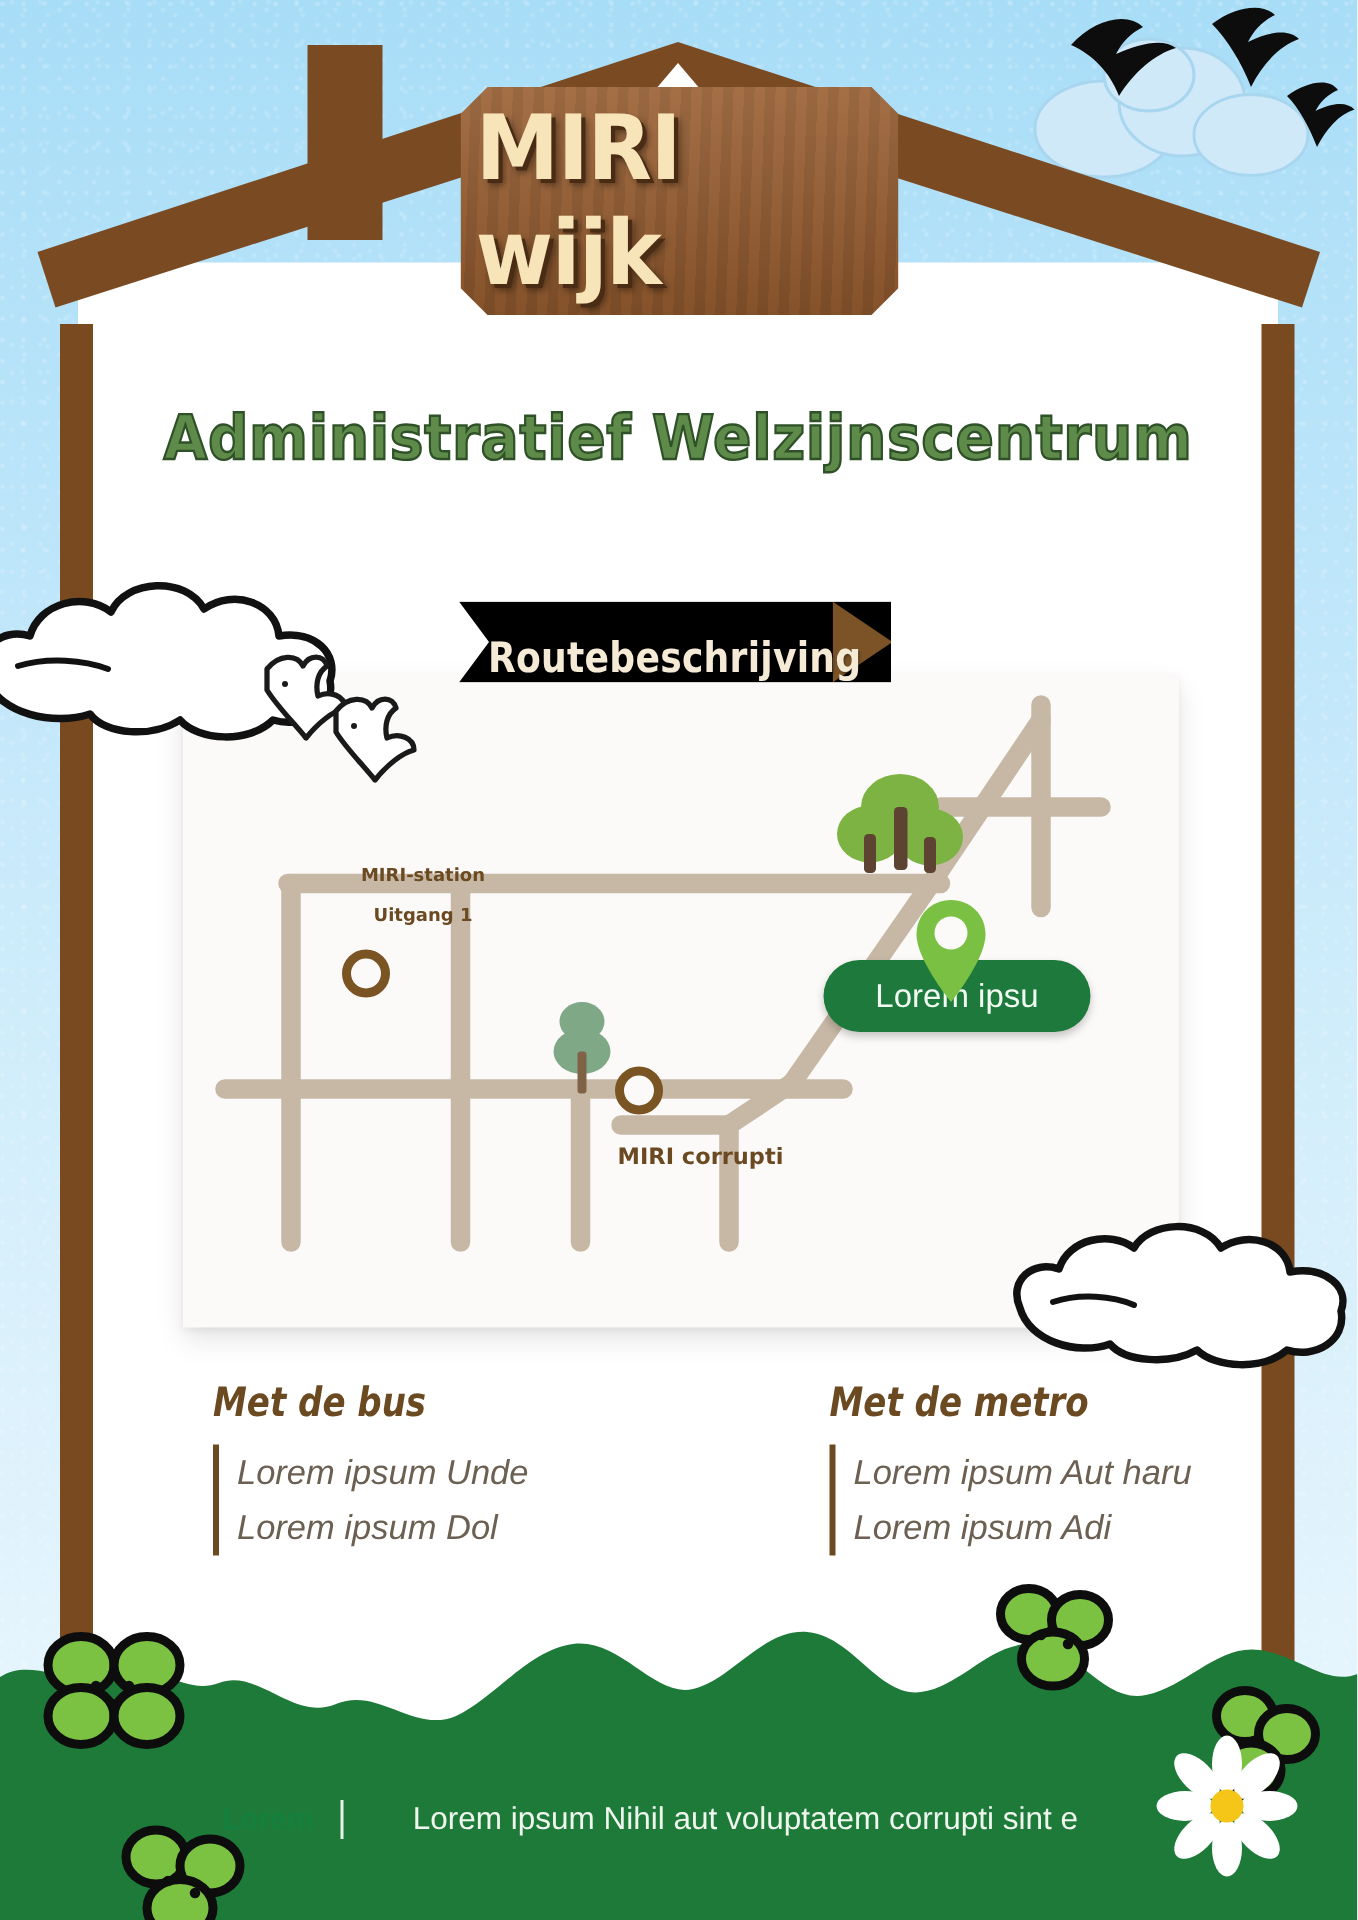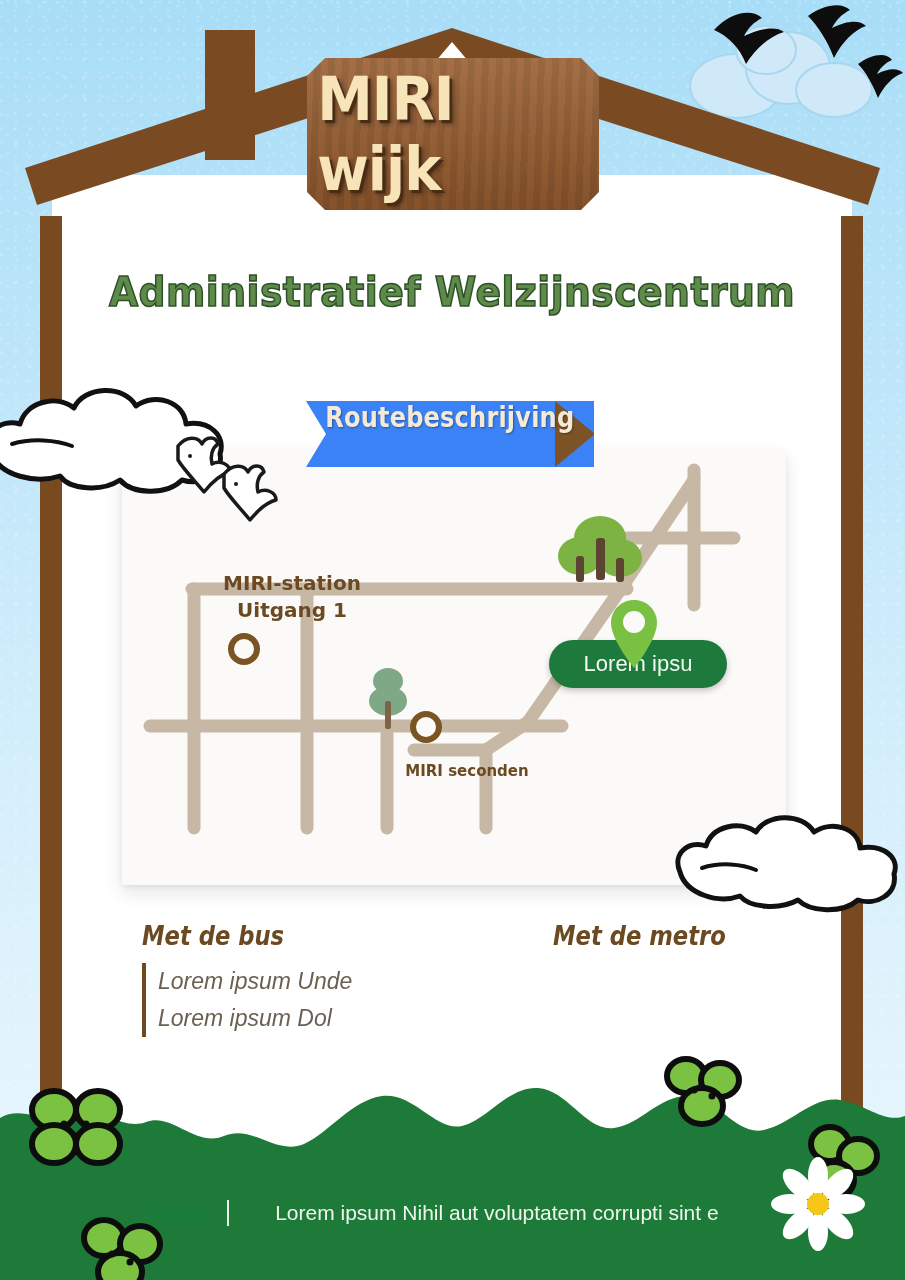--- a/index.html
+++ b/index.html
@@ -78,24 +78,24 @@
     text-align:center;
     font-family:"DejaVu Sans", sans-serif;
     font-weight:700; font-size:41px; letter-spacing:.5px;
     color:#5e8a4a;
     -webkit-text-stroke:1.6px #2f5128;
     transform:scaleX(.92);
   }
 
   
   .ribbon{
-    position:absolute; left:306px; top:401px; width:288px; height:66px;
-    background:#3b82f6;
+    position:absolute; left:306px; top:401px; width:288px; height:54px;
+    background:#000000;
     clip-path:polygon(20px 0, 100% 0, 100% 50%, 100% 100%, 20px 100%, 0 100%, 20px 50%, 0 0);
-    display:flex; align-items:flex-start; justify-content:center;
+    display:flex; align-items:flex-end; justify-content:center;
     filter:drop-shadow(2px 3px 4px rgba(0,0,0,.22));
     z-index:6;
   }
   .ribbon::after{
     content:""; position:absolute; right:-1px; top:0; width:40px; height:100%;
     background:#7b5327;
     clip-path:polygon(0 0, 100% 50%, 0 100%);
   }
   .ribbon-text{
     font-family:"DejaVu Sans", sans-serif;
@@ -111,21 +111,21 @@
     background:#fbfaf8;
     box-shadow:0 8px 18px rgba(0,0,0,.10), 0 2px 5px rgba(0,0,0,.06);
     overflow:hidden;
   }
   .map-label{
     position:absolute;
     font-family:"DejaVu Sans", sans-serif;
     font-weight:700; color:#6b4a22;
     text-align:center; white-space:nowrap;
   }
-  .lbl-station{ left:60px; top:120px; width:220px; font-size:20px; line-height:27px; }
+  .lbl-station{ left:50px; top:120px; width:220px; font-size:12px; line-height:27px; }
   .lbl-seconden{ left:245px; top:312px; width:200px; font-size:15px; }
 
   .pin-pill{
     position:absolute; left:427px; top:190px; width:178px; height:48px;
     background:#1e7a3c; border-radius:26px;
     display:flex; align-items:center; justify-content:center;
     box-shadow:0 3px 6px rgba(0,0,0,.22);
     z-index:5;
   }
   .pin-pill span{
@@ -270,21 +270,21 @@
     </svg>
 
     <div class="pin-pill">
       <span>Lorem ipsu</span>
     </div>
 
     <div class="map-label lbl-station">
       <div>MIRI-station</div>
       <div>Uitgang 1</div>
     </div>
-    <div class="map-label lbl-seconden">MIRI seconden</div>
+    <div class="map-label lbl-seconden">MIRI corrupti</div>
   </div>
 
   <svg class="cloud cloud-a" viewBox="0 0 262 118">
     <path d="M6 72 C-4 52 14 36 34 42 C40 20 70 12 88 26 C98 4 138 2 150 24 C170 10 198 20 200 42
              C224 38 240 54 234 72 C238 92 216 104 196 98 C180 114 146 112 134 98
              C116 110 84 108 74 94 C50 102 14 94 6 72 Z" fill="#ffffff" stroke="#111111" stroke-width="5" stroke-linejoin="round"></path>
     <path d="M26 62 C46 56 70 58 86 64" fill="none" stroke="#111111" stroke-width="4" stroke-linecap="round"></path>
   </svg>
   <svg style="position:absolute;left:160px;top:430px;width:120px;height:100px;" viewBox="0 0 120 100">
     <g fill="#ffffff" stroke="#1a1a1a" stroke-width="3.5" stroke-linejoin="round">
@@ -307,20 +307,24 @@
   <div class="cols">
     <div class="col">
       <div class="col-head">Met de bus</div>
       <ul class="col-list">
         <li>Lorem ipsum Unde</li>
         <li>Lorem ipsum Dol</li>
       </ul>
     </div>
     <div class="col">
       <div class="col-head">Met de metro</div>
+      <ul class="col-list">
+        <li>Lorem ipsum Aut haru</li>
+        <li>Lorem ipsum Adi</li>
+      </ul>
     </div>
   </div>
 
   <svg class="grass" viewBox="0 0 905 240">
     <path d="M0 78 C22 64 46 86 70 74 C96 60 120 92 146 82 C172 72 196 108 224 96
              C252 84 276 116 304 104 C330 92 352 60 382 56 C414 52 436 92 462 86
              C488 80 508 46 538 48 C568 50 586 92 614 88 C642 84 660 54 690 56
              C718 58 736 96 764 90 C792 84 812 56 840 60 C866 64 884 84 905 76
              L905 240 L0 240 Z" fill="#1d7a38"></path>
   </svg>

